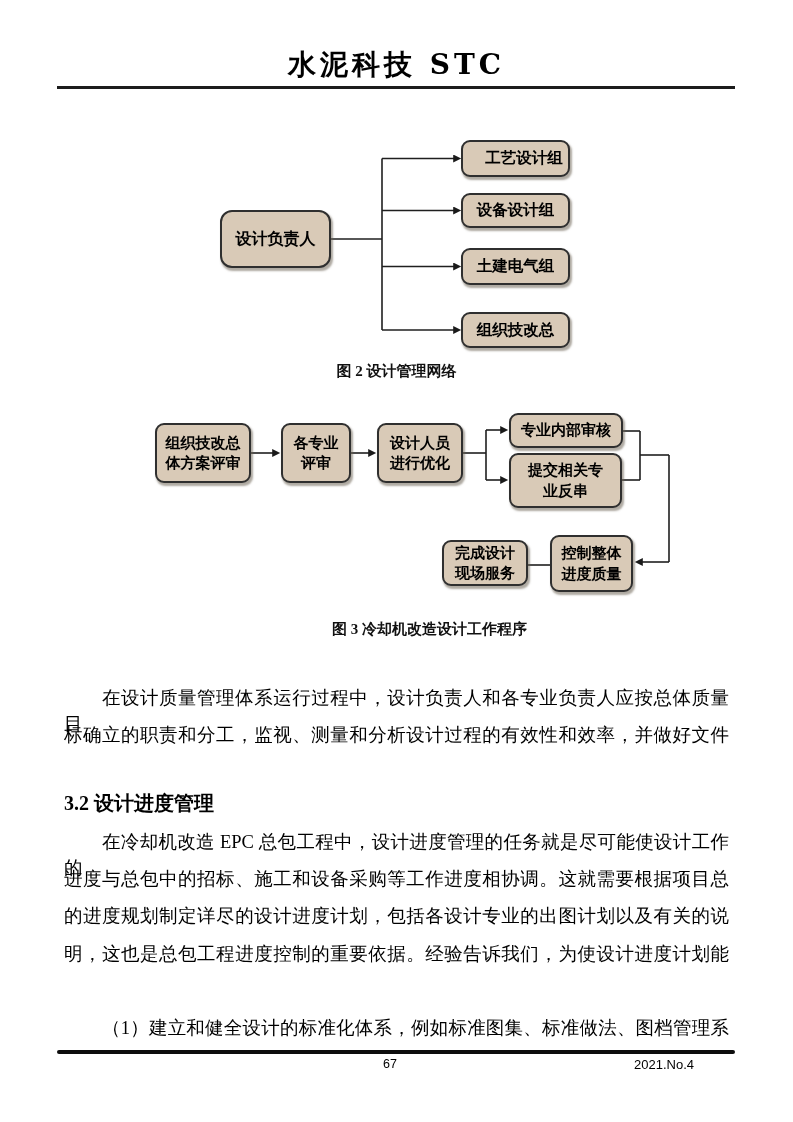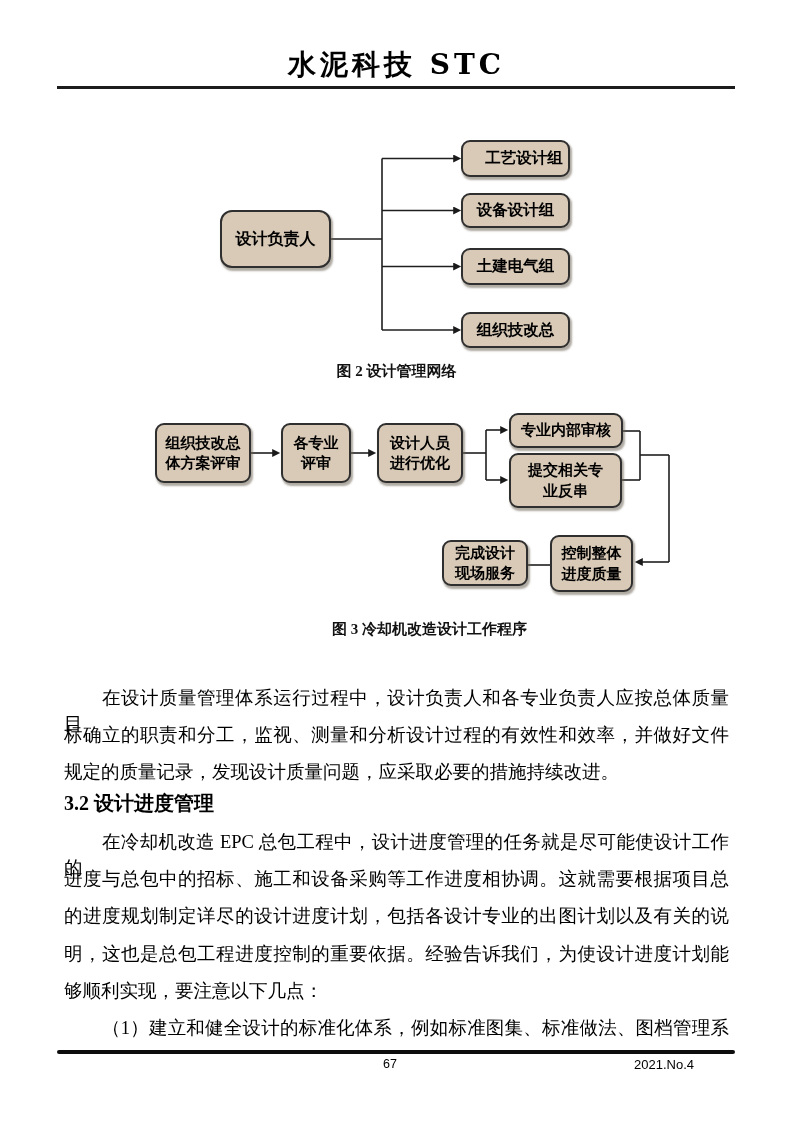--- a/index.html
+++ b/index.html
@@ -123,27 +123,25 @@
   <div class="dbox fig3-box" style="left:509px; top:453px; width:113px; height:55px;">提交相关专
 业反串</div>
   <div class="dbox fig3-box" style="left:550px; top:535px; width:83px; height:57px;">控制整体
 进度质量</div>
   <div class="dbox fig3-box" style="left:427px; top:540px; width:86px; height:46px;margin-left:15px;">完成设计
 现场服务</div>
   <div class="caption" style="top:620px;padding-left:33px;">图 3 冷却机改造设计工作程序</div>
 
   <div class="bodyline indent" style="top:685px;">在设计质量管理体系运行过程中，设计负责人和各专业负责人应按总体质量目</div>
   <div class="bodyline" style="top:722px;">标确立的职责和分工，监视、测量和分析设计过程的有效性和效率，并做好文件</div>
-  <div class="bodyline end" style="top:759px;">规定的质量记录，发现设计质量问题，应采取必要的措施持续改进。</div>
 
   <div class="h-32">3.2 设计进度管理</div>
   <div class="bodyline indent" style="top:829px;">在冷却机改造 EPC 总包工程中，设计进度管理的任务就是尽可能使设计工作的</div>
   <div class="bodyline" style="top:866px;">进度与总包中的招标、施工和设备采购等工作进度相协调。这就需要根据项目总</div>
   <div class="bodyline" style="top:941px;">明，这也是总包工程进度控制的重要依据。经验告诉我们，为使设计进度计划能</div>
   <div class="bodyline" style="top:903px;">的进度规划制定详尽的设计进度计划，包括各设计专业的出图计划以及有关的说</div>
-  <div class="bodyline end" style="top:978px;">够顺利实现，要注意以下几点：</div>
   <div class="bodyline indent" style="top:1015px;">（1）建立和健全设计的标准化体系，例如标准图集、标准做法、图档管理系</div>
 
   <div class="footer-rule"></div>
   <div class="page-number">67</div>
   <div class="issue-number">2021.No.4</div>
 
 </div>
 
 </body></html>

